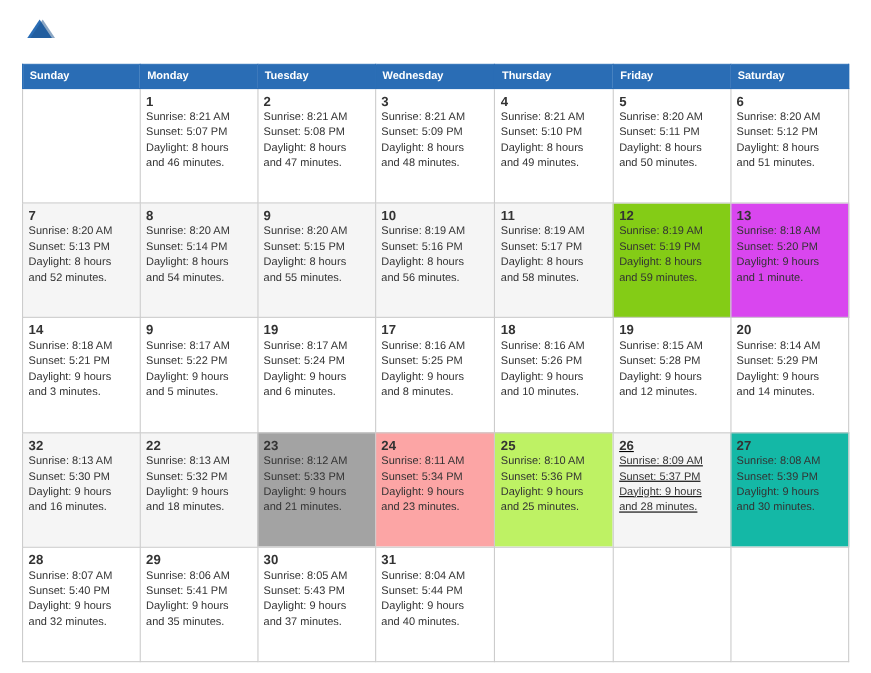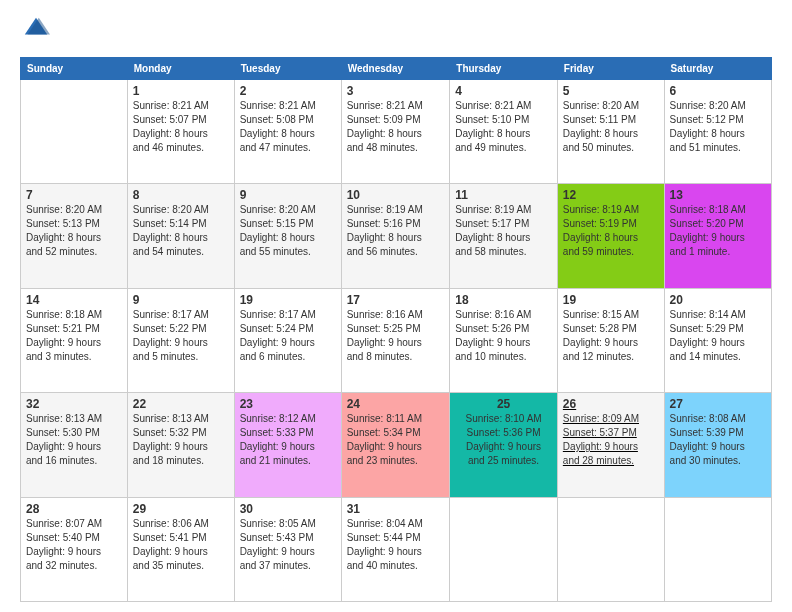--- a/index.html
+++ b/index.html
@@ -211,37 +211,37 @@
         </tr>
         <tr>
           <td style="background: rgb(245, 245, 245);">
             <span class="day-number">32</span>
             <div class="day-info">Sunrise: 8:13 AM<br>Sunset: 5:30 PM<br>Daylight: 9 hours<br>and 16 minutes.</div>
           </td>
           <td style="background: rgb(245, 245, 245);">
             <span class="day-number">22</span>
             <div class="day-info">Sunrise: 8:13 AM<br>Sunset: 5:32 PM<br>Daylight: 9 hours<br>and 18 minutes.</div>
           </td>
-          <td style="background: #f0abfc;">
+          <td style="background: #a3a3a3;">
             <span class="day-number">23</span>
             <div class="day-info">Sunrise: 8:12 AM<br>Sunset: 5:33 PM<br>Daylight: 9 hours<br>and 21 minutes.</div>
           </td>
           <td style="background: #fca5a5;">
             <span class="day-number">24</span>
             <div class="day-info">Sunrise: 8:11 AM<br>Sunset: 5:34 PM<br>Daylight: 9 hours<br>and 23 minutes.</div>
           </td>
-          <td style="background: #14b8a6; text-align: center;">
+          <td style="background: #bef264;">
             <span class="day-number">25</span>
             <div class="day-info">Sunrise: 8:10 AM<br>Sunset: 5:36 PM<br>Daylight: 9 hours<br>and 25 minutes.</div>
           </td>
           <td style="background: rgb(245, 245, 245); text-decoration: underline;">
             <span class="day-number">26</span>
             <div class="day-info">Sunrise: 8:09 AM<br>Sunset: 5:37 PM<br>Daylight: 9 hours<br>and 28 minutes.</div>
           </td>
-          <td style="background: #7dd3fc;">
+          <td style="background: #14b8a6;">
             <span class="day-number">27</span>
             <div class="day-info">Sunrise: 8:08 AM<br>Sunset: 5:39 PM<br>Daylight: 9 hours<br>and 30 minutes.</div>
           </td>
         </tr>
         <tr>
           <td>
             <span class="day-number">28</span>
             <div class="day-info">Sunrise: 8:07 AM<br>Sunset: 5:40 PM<br>Daylight: 9 hours<br>and 32 minutes.</div>
           </td>
           <td>

